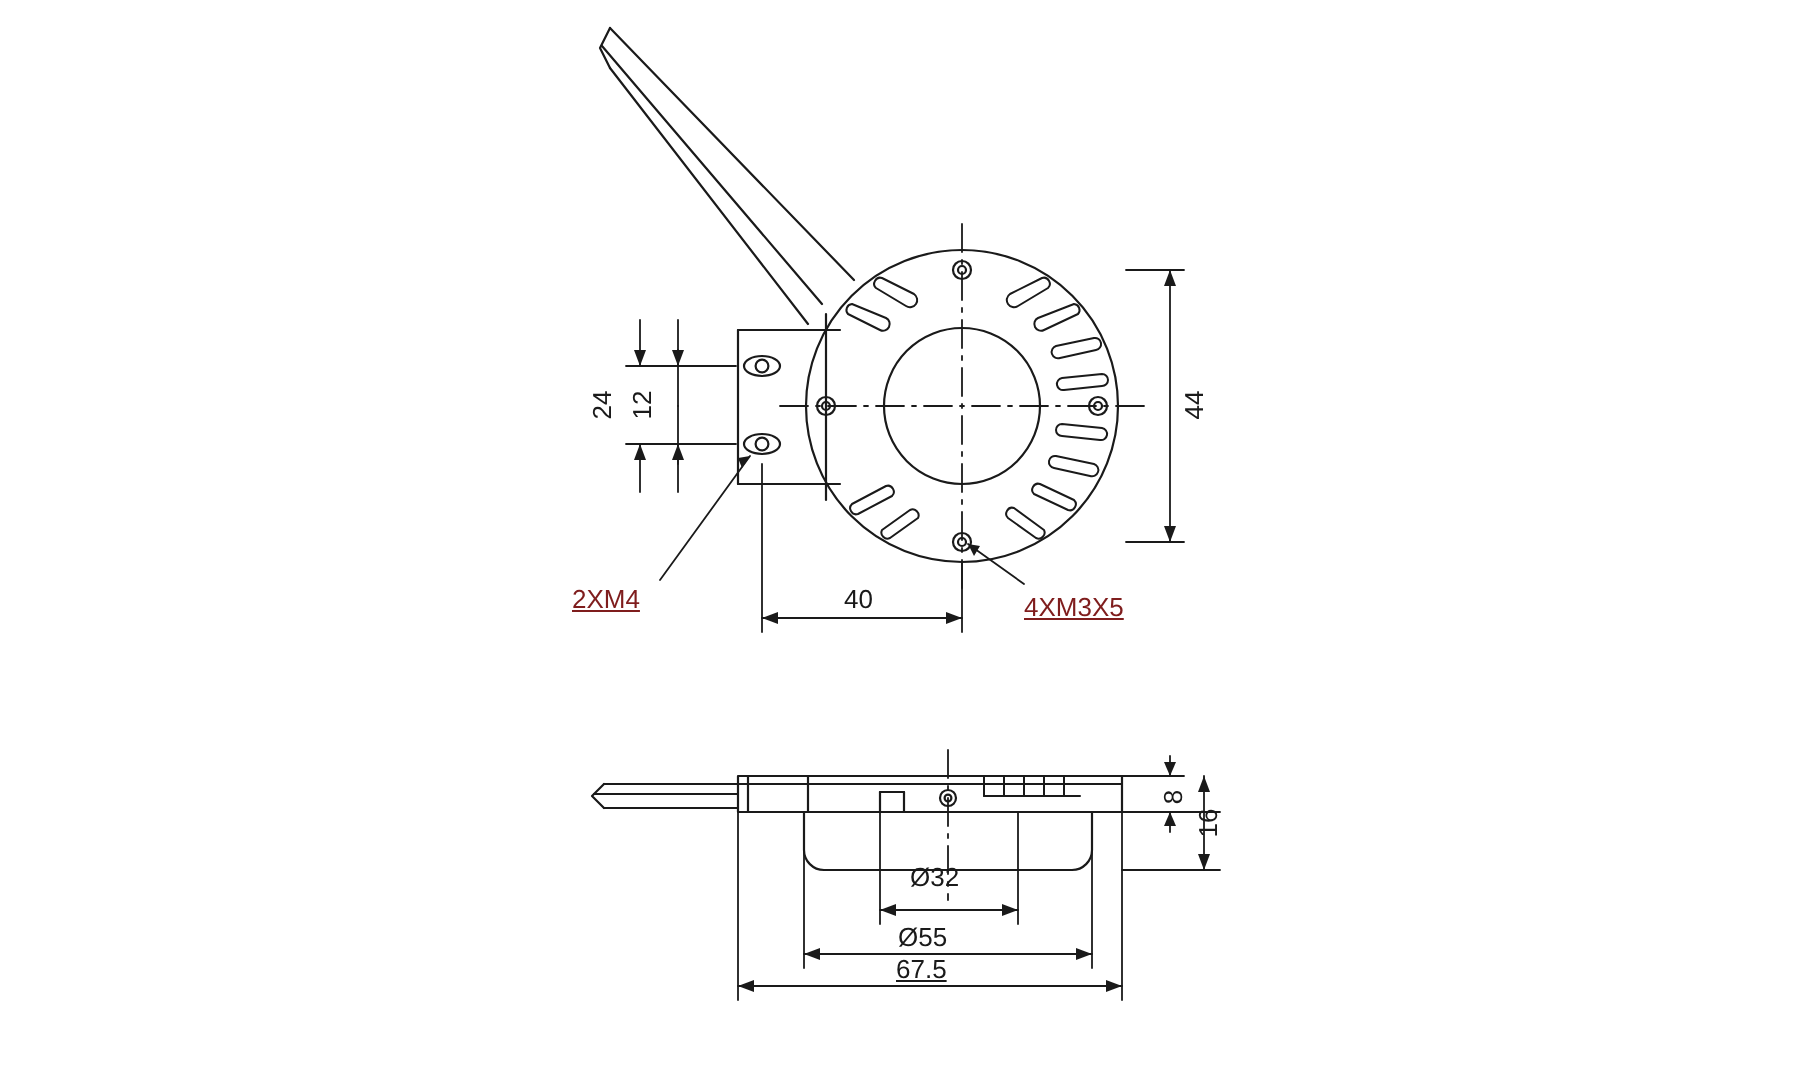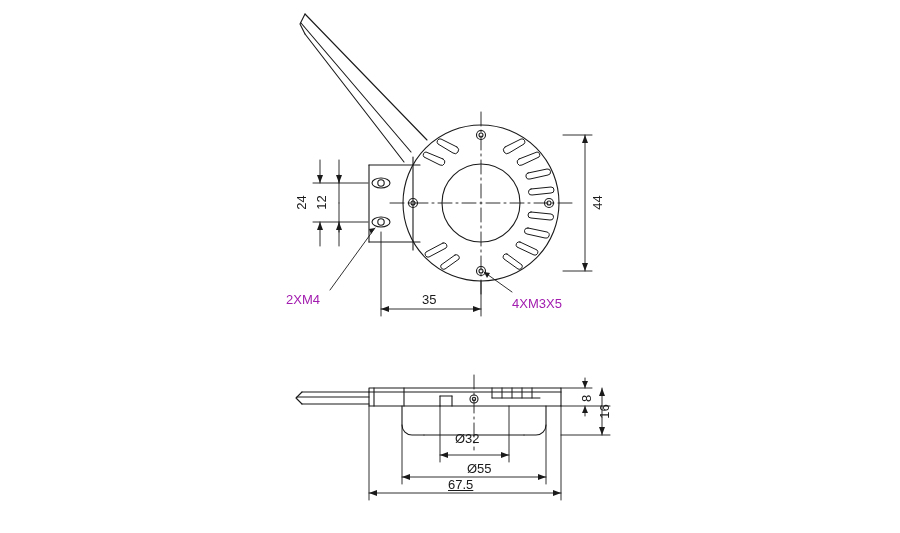--- a/index.html
+++ b/index.html
@@ -34,24 +34,25 @@
     line-height: 1;
     user-select: none;
   }
   .dim-label.vertical {
     transform-origin: 50% 50%;
   }
   .callout-label {
     position: absolute;
     font-family: "Liberation Sans", sans-serif;
     font-size: 13px;
-    color: #a21caf;
+    color: #7f1d1d;
     white-space: nowrap;
     line-height: 1;
     user-select: none;
+    text-decoration: underline;
   }
 </style>
 </head>
 <body>
 
 <div id="stage">
 
   <svg id="drawing" viewBox="0 0 900 533">
     <g fill="none" stroke="#1a1a1a" stroke-width="1.1" stroke-linecap="round" stroke-linejoin="round">
 
@@ -212,29 +213,29 @@
       </g>
     </g>
   </svg>
 
   <div class="dim-label vertical" style="left:294px; top:196px; transform:rotate(-90deg);">24</div>
 
   <div class="dim-label vertical" style="left:314px; top:196px; transform:rotate(-90deg);">12</div>
 
   <div class="dim-label vertical" style="left:590px; top:196px; transform:rotate(-90deg);">44</div>
 
-  <div class="dim-label" style="left:422px; top:293px;">35</div>
+  <div class="dim-label" style="left:422px; top:293px;">40</div>
 
   <div class="dim-label vertical" style="left:583px; top:392px; transform:rotate(-90deg);">8</div>
 
   <div class="dim-label vertical" style="left:597px; top:405px; transform:rotate(-90deg);">16</div>
 
   <div class="dim-label" style="left:455px; top:432px;">Ø32</div>
 
-  <div class="dim-label" style="left:467px; top:462px;">Ø55</div>
+  <div class="dim-label" style="left:449px; top:462px;">Ø55</div>
 
   <div class="dim-label" style="left:448px; top:478px;text-decoration:underline;">67.5</div>
 
   <div class="callout-label" style="left:286px; top:293px;">2XM4</div>
 
   <div class="callout-label" style="left:512px; top:297px;">4XM3X5</div>
 
 </div>
 
 </body></html>

